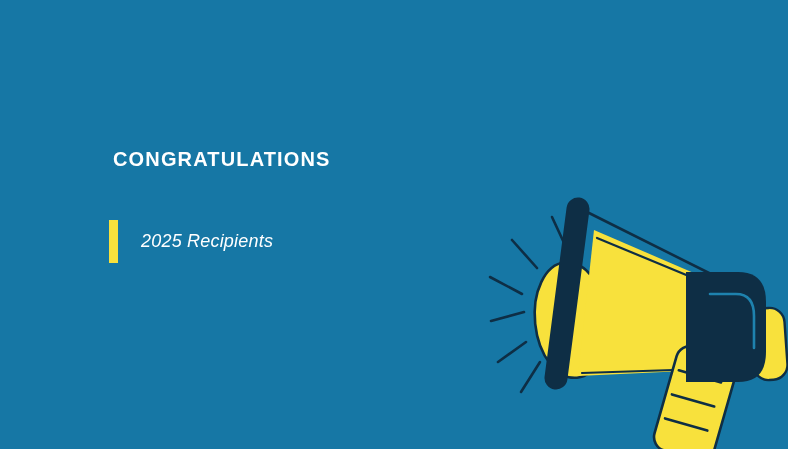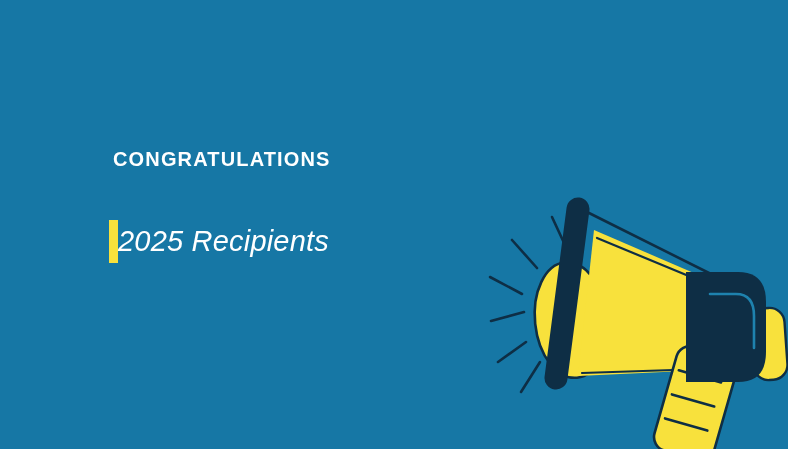--- a/index.html
+++ b/index.html
@@ -66,22 +66,23 @@
     align-items: center;
     height: 44px;
   }
   #accent-bar {
     width: 9px;
     height: 43px;
     background: #f8e13c;
     flex: 0 0 auto;
   }
   #subtitle {
+    margin-left: 23px;
     color: #ffffff;
-    font-size: 29px;
+    font-size: 18px;
     font-style: italic;
     font-weight: 300;
     letter-spacing: 0.2px;
     white-space: nowrap;
     font-family: "Liberation Sans", sans-serif;
   }
 
   
   #megaphone-illustration {
     position: absolute;

